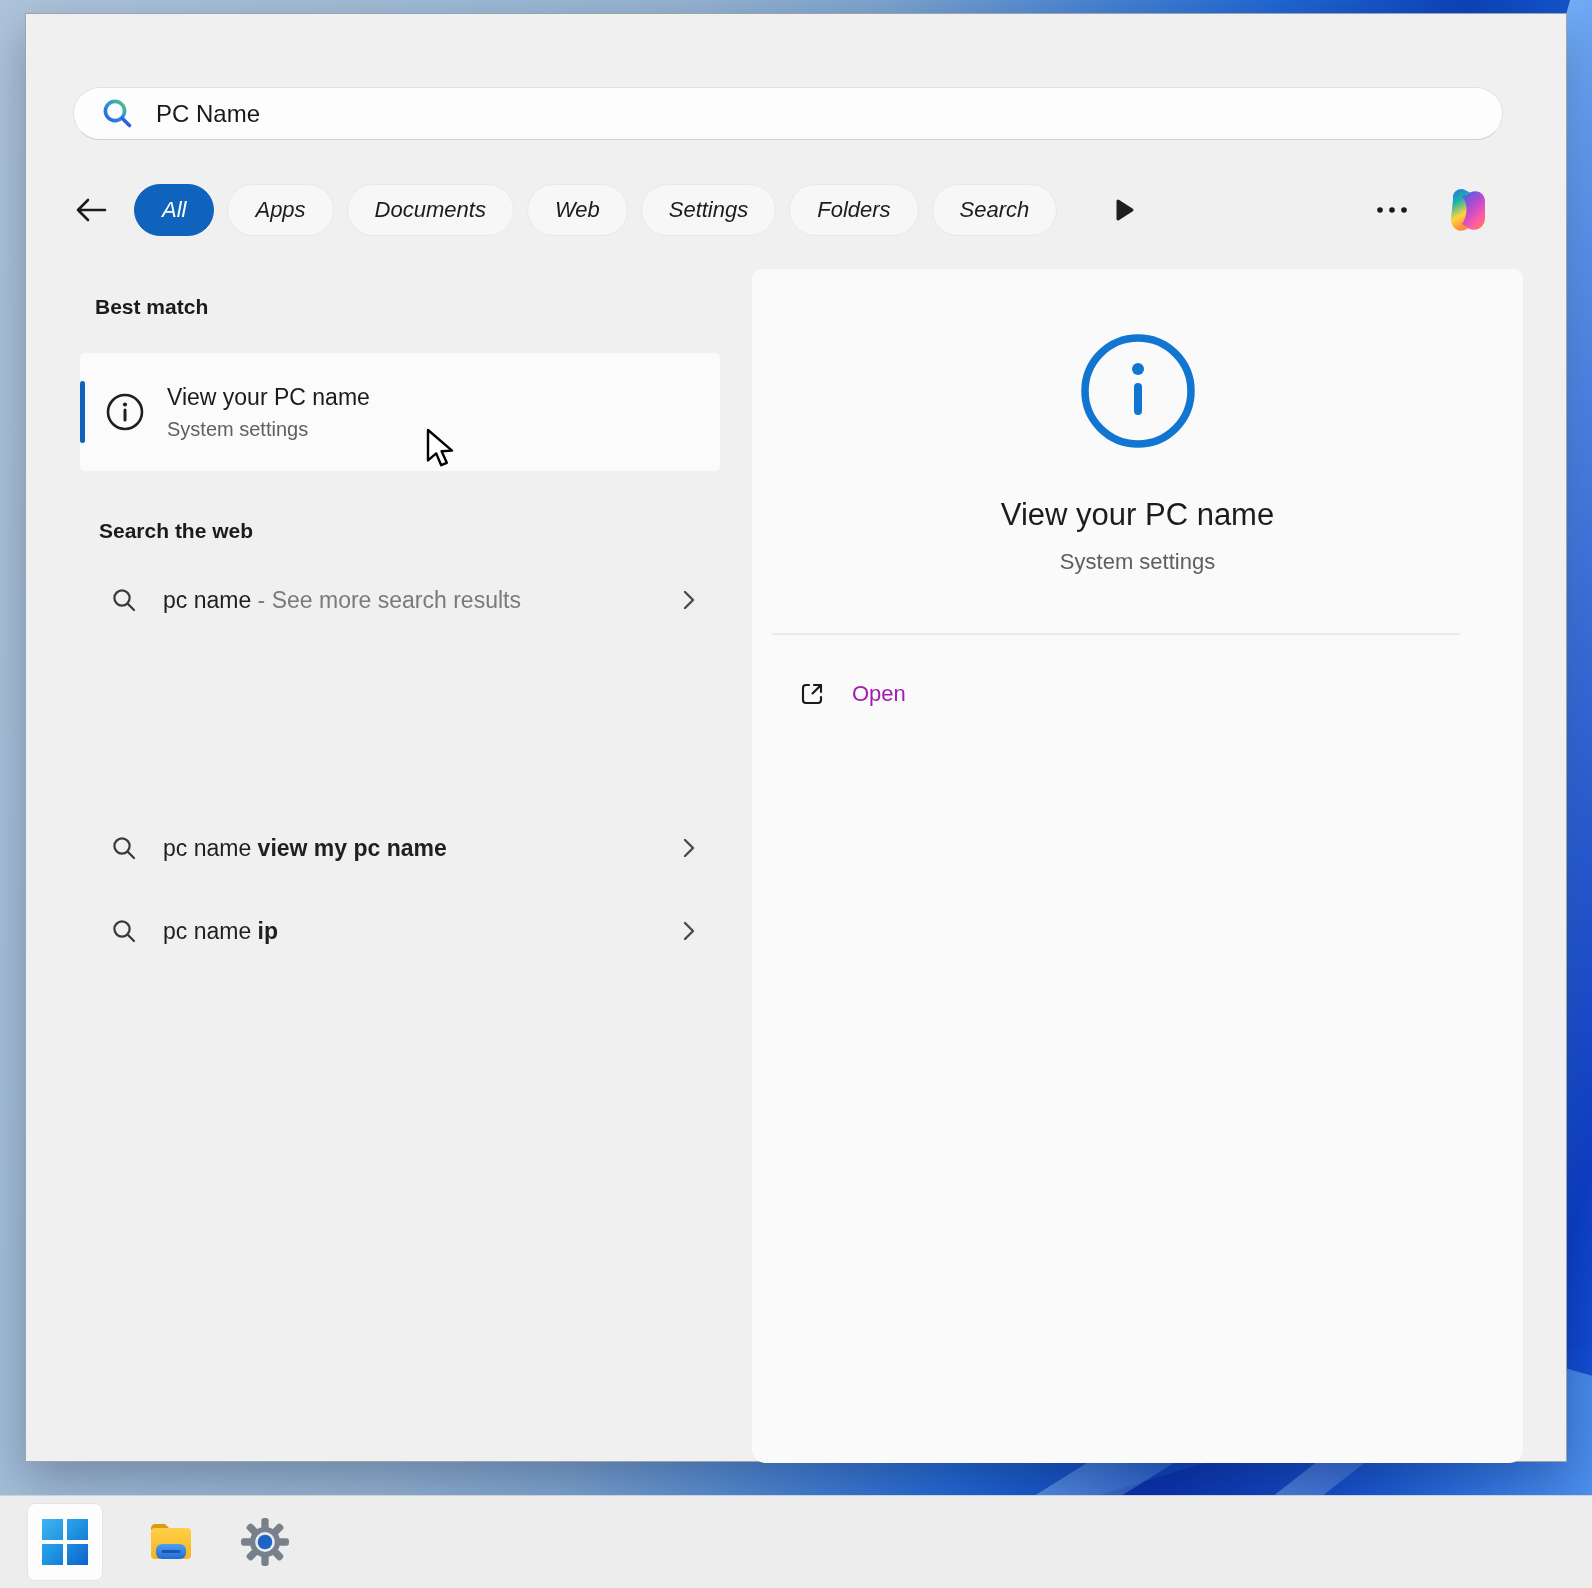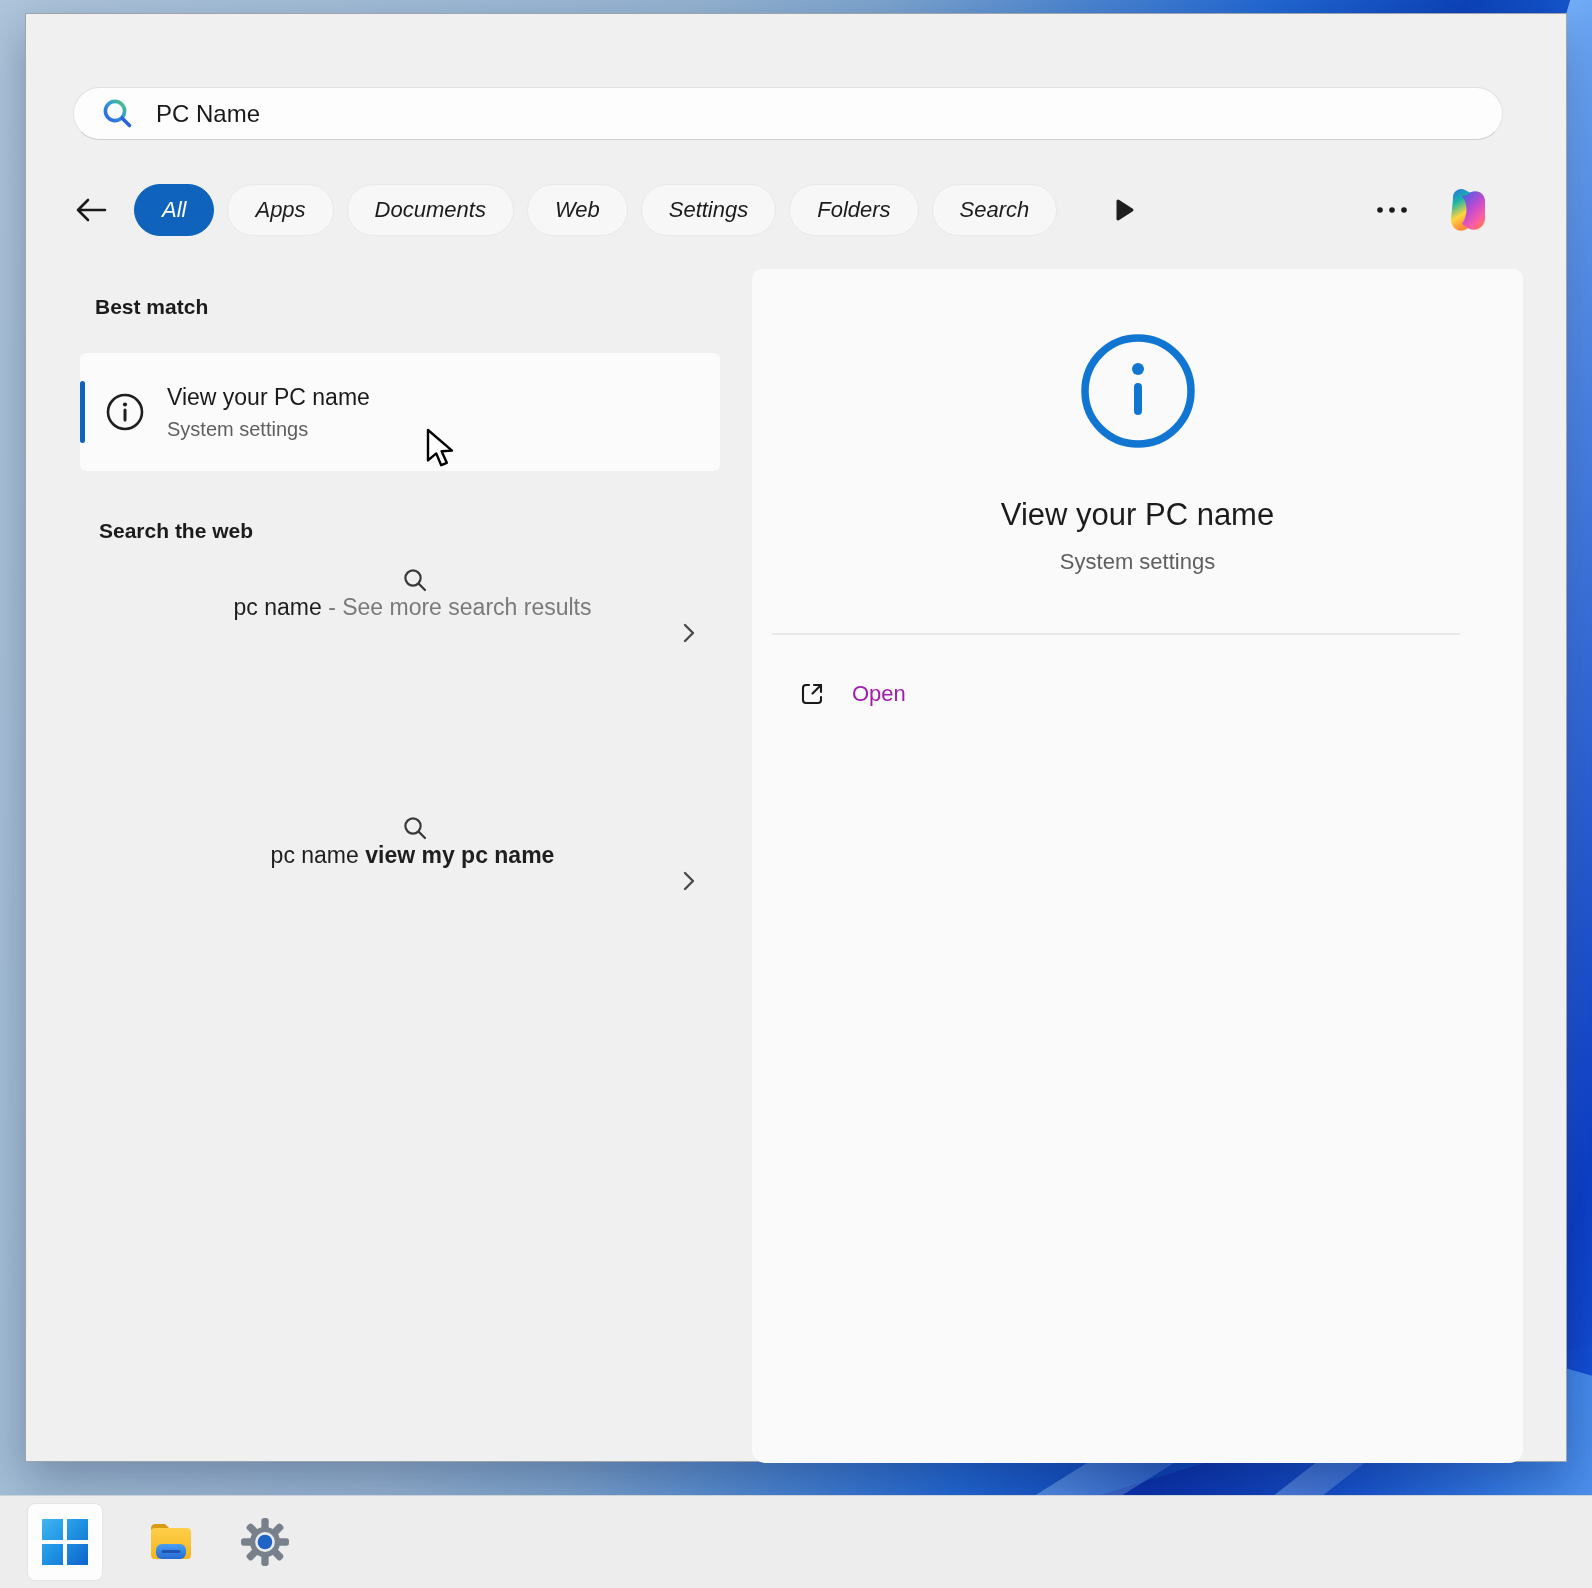--- a/index.html
+++ b/index.html
@@ -48,21 +48,21 @@
   .h-best{left:69px;top:281px;text-align:center;}
   .h-web{left:73px;top:493px;margin-top:12px;}
   .bestcard{position:absolute;left:54px;top:339px;width:640px;height:118px;background:#fbfbfb;
     border-radius:6px;display:flex;align-items:center;}
   .accentbar{position:absolute;left:0;top:28px;width:5px;height:62px;border-radius:3px;
     background:var(--accent_blue,#0f63bd);}
   .bestcard .bicon{margin-left:25px;display:flex;}
   .bestcard .btext{margin-left:22px;display:flex;flex-direction:column;gap:7px;}
   .btitle{font-size:23px;color:#1b1b1b;}
   .bsub{font-size:20px;color:var(--text_secondary,#5f5f5f);}
-  .webrow{position:absolute;left:54px;width:640px;height:66px;display:flex;align-items:center;flex-direction:column;}
+  .webrow{position:absolute;left:54px;width:640px;height:66px;display:flex;align-items:center;}
   .webrow .wicon{margin-left:31px;display:flex;}
   .webrow .wtext{margin-left:25px;font-size:23px;color:#1f1f1f;white-space:pre;}
   .webrow .wtext .sfx{font-weight:700;}
   .webrow .wtext .note{color:#7a7a7a;}
   .webrow .chev{margin-left:auto;margin-right:22px;display:flex;}
   
   .panel{position:absolute;left:726px;top:255px;width:771px;height:1194px;background:var(--panel_bg,#fafafa);
     border-radius:10px 10px 14px 14px;}
   .panel .picon{position:absolute;left:50%;top:62px;transform:translateX(-50%);}
   .ptitle{position:absolute;left:0;right:0;top:228px;text-align:center;font-size:31px;color:#1c1c1c;}
@@ -219,20 +219,34 @@
           </svg>
       </span>
       <span class="wtext"><span>pc name </span><span class="sfx">view my pc name</span></span>
       <span class="chev">
         <svg width="18" height="24" viewBox="0 0 18 24">
             <path d="M5 4 L13 12 L5 20" fill="none" stroke="#4a4a4a" stroke-width="2.4" stroke-linecap="round" stroke-linejoin="round"></path>
           </svg>
       </span>
     </div>
 
+    <div class="webrow" style="top:884px">
+      <span class="wicon">
+        <svg width="27" height="27" viewBox="0 0 27 27">
+            <circle cx="11" cy="11" r="7.6" fill="none" stroke="#3a3a3a" stroke-width="2.2"></circle>
+            <line x1="16.6" y1="16.6" x2="23" y2="23" stroke="#3a3a3a" stroke-width="2.2" stroke-linecap="round"></line>
+          </svg>
+      </span>
+      <span class="wtext"><span>pc name </span><span class="sfx">ip</span></span>
+      <span class="chev">
+        <svg width="18" height="24" viewBox="0 0 18 24">
+            <path d="M5 4 L13 12 L5 20" fill="none" stroke="#4a4a4a" stroke-width="2.4" stroke-linecap="round" stroke-linejoin="round"></path>
+          </svg>
+      </span>
+    </div>
 
     <div class="panel">
       <span class="picon">
         <svg width="120" height="120" viewBox="0 0 120 120">
           <circle cx="60" cy="60" r="53" fill="none" stroke="#1176d2" stroke-width="7.5"></circle>
           <circle cx="60" cy="38" r="6" fill="#1176d2"></circle>
           <rect x="56" y="52" width="8" height="32" rx="4" fill="#1176d2"></rect>
         </svg>
       </span>
       <div class="ptitle">View your PC name</div>

